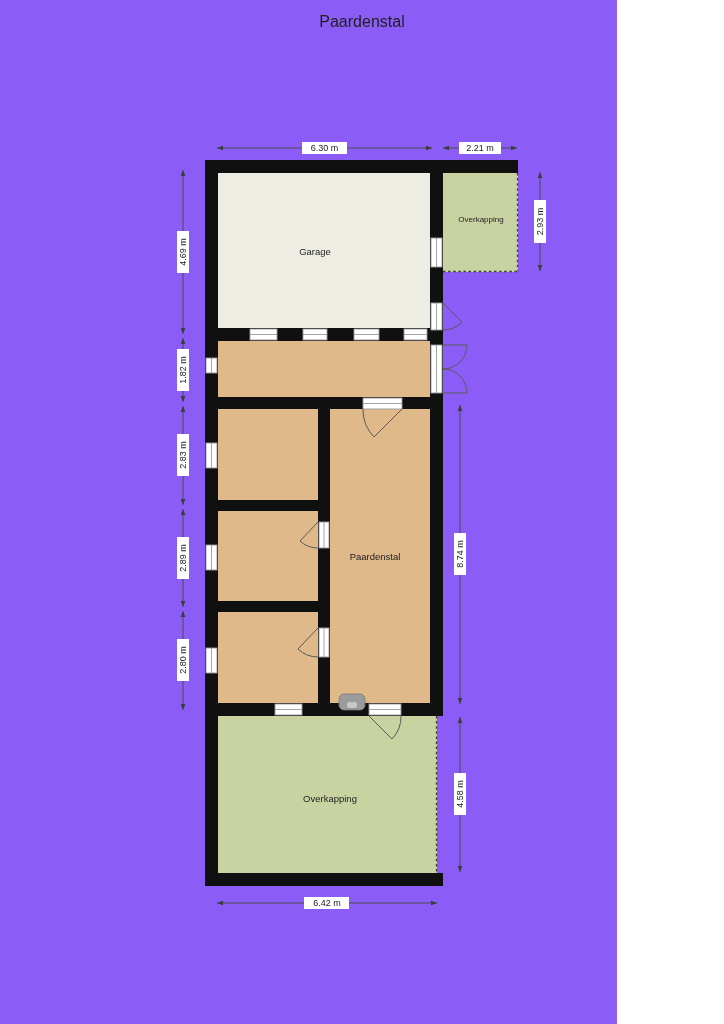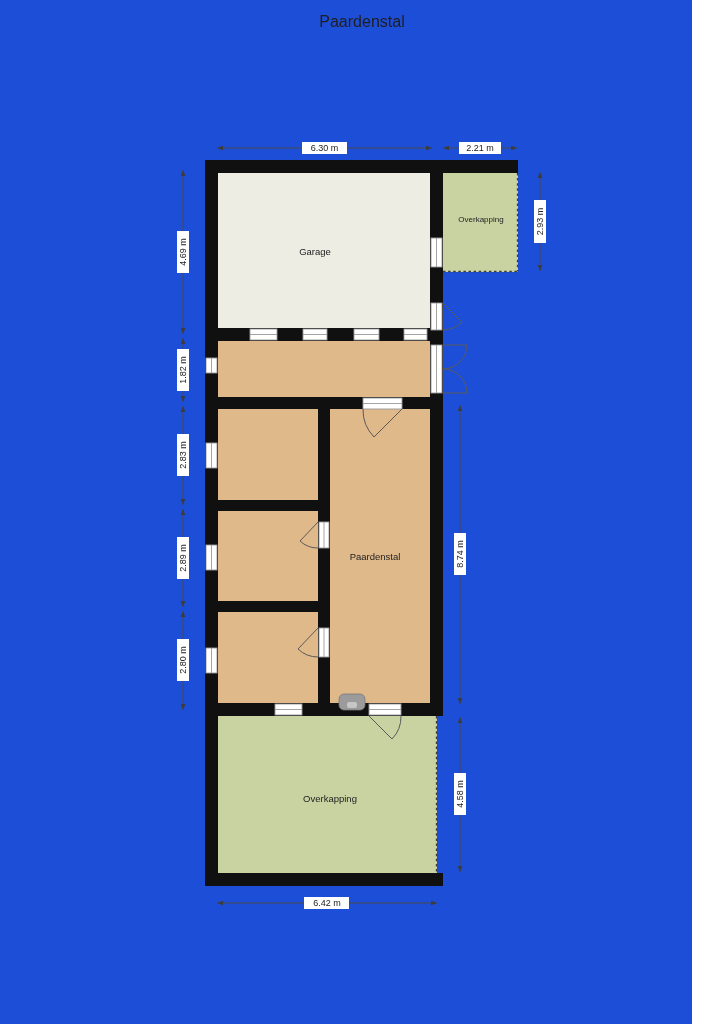--- a/index.html
+++ b/index.html
@@ -1,16 +1,16 @@
 <!DOCTYPE html>
 <html style="--wall: #101010; --garage-floor: #eeede3; --room-floor: #e0b98a; --overkapping-floor: #c9d3a1; --dimension: #4a4a4a;"><head>
 <meta charset="utf-8">
 <style>
   html,body{margin:0;padding:0;background:#fff;}
-  .page{position:relative;width:692px;height:1024px;background:#1d4ed8;overflow:hidden;
+  .page{position:relative;width:617px;height:1024px;background:#8b5cf6;overflow:hidden;
         font-family:"Liberation Sans",sans-serif;}
   svg{display:block;}
   .title-text{fill:#1f1f1f;font-family:"Liberation Sans",sans-serif;font-size:16px;text-anchor:middle;}
   .wall{fill:var(--wall,#101010);}
   .floor-garage{fill:var(--garage-floor,#eeede3);}
   .floor-room{fill:var(--room-floor,#e0b98a);}
   .floor-ok{fill:var(--overkapping-floor,#c9d3a1);}
   .dashed{stroke:#3d3d3d;stroke-width:1.3;fill:none;stroke-dasharray:2.5 2.6;}
   .win{fill:#ffffff;stroke:#9a9a9a;stroke-width:0.9;}
   .winline{stroke:#9a9a9a;stroke-width:0.9;}

